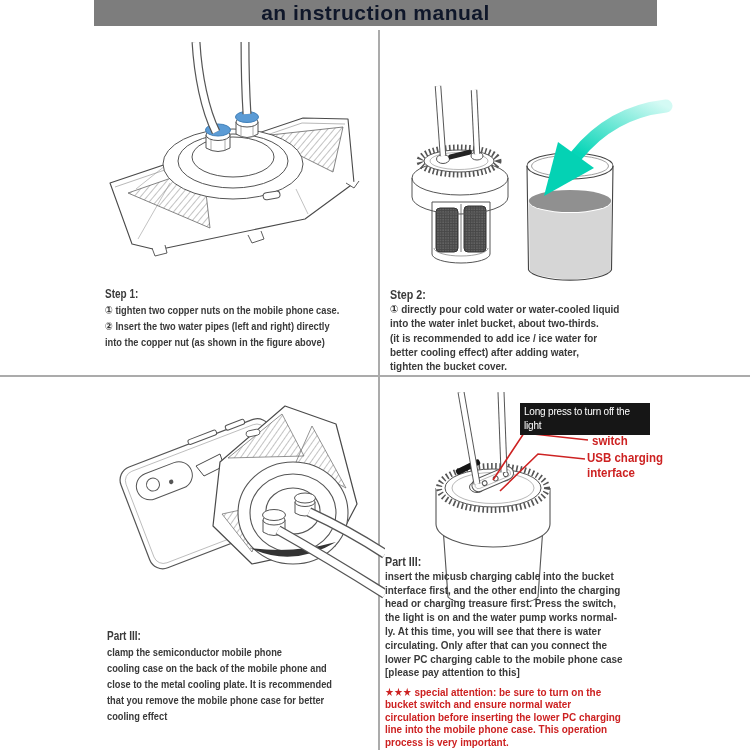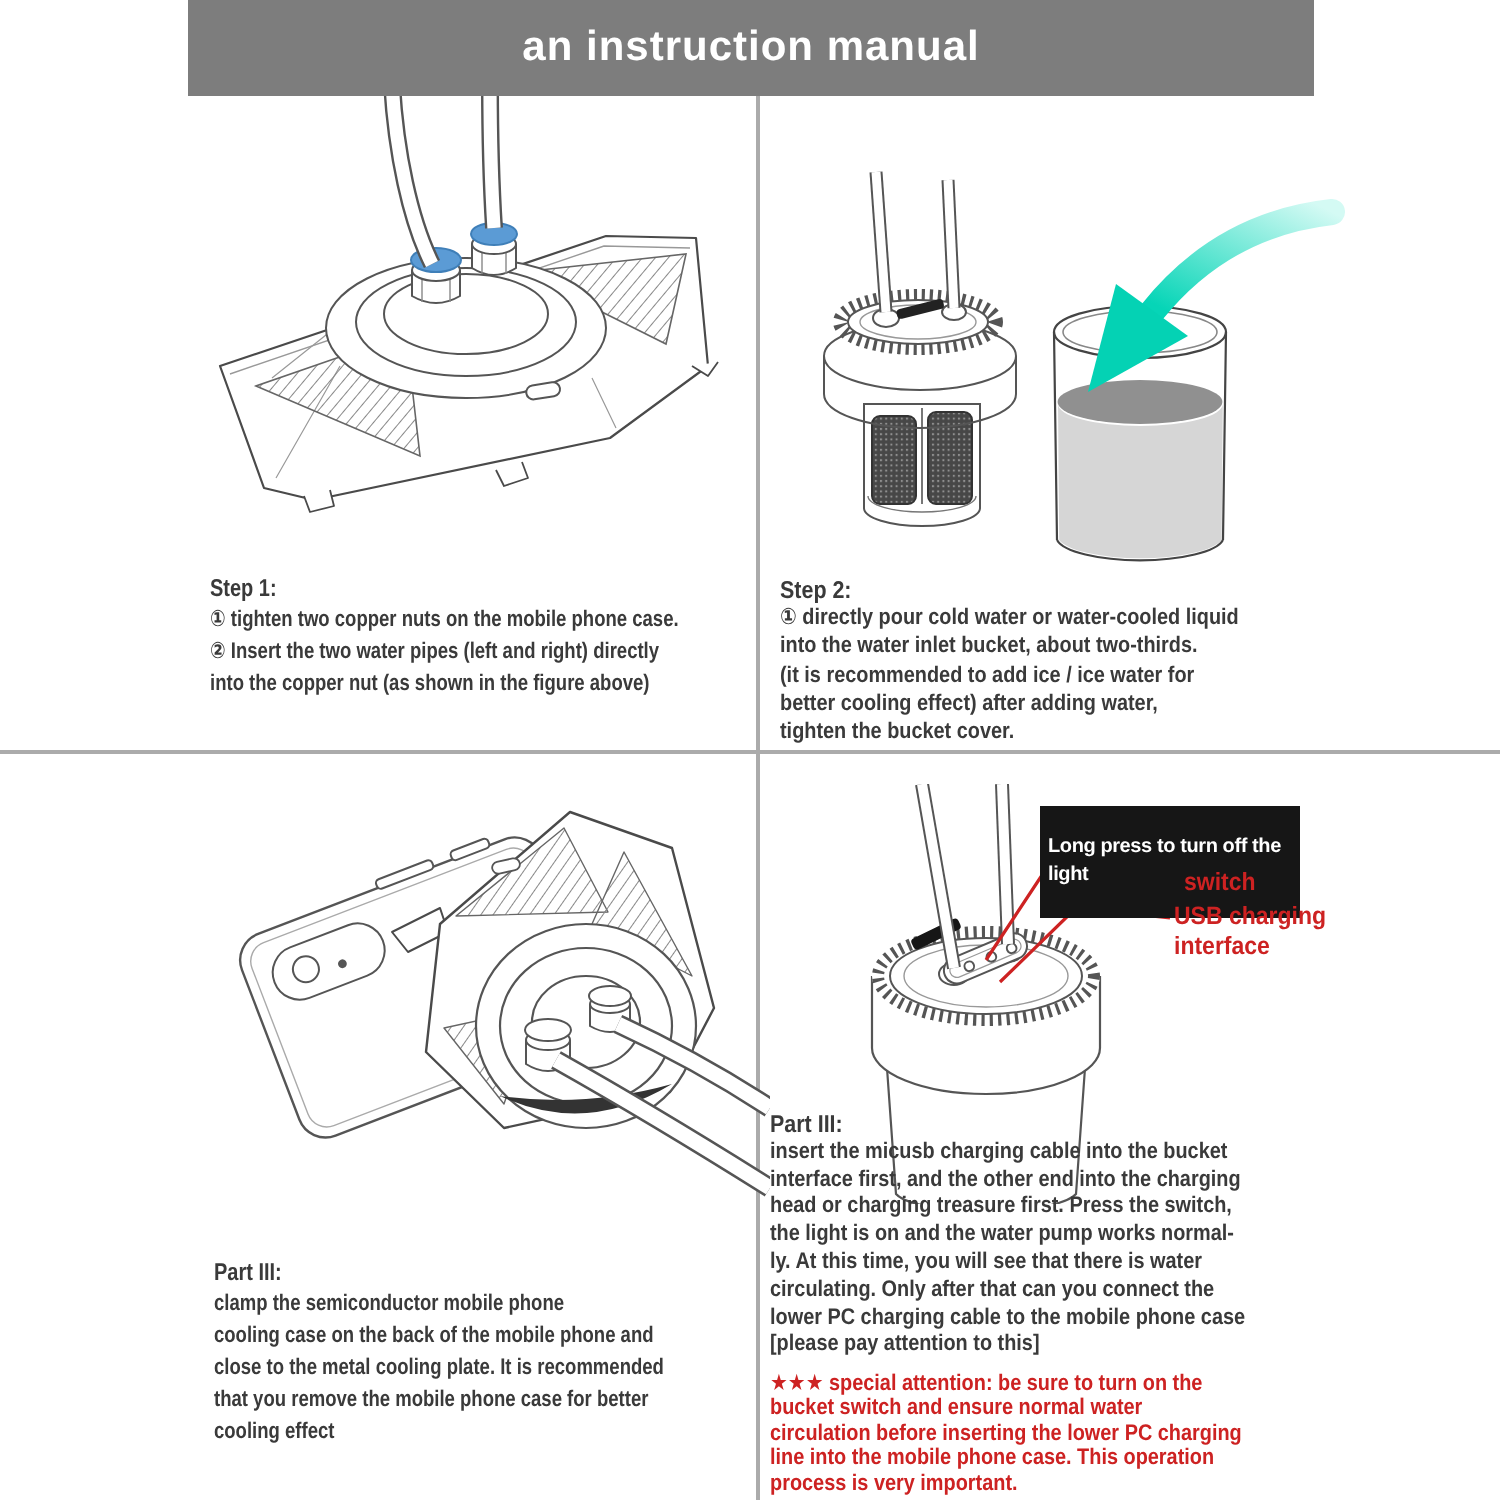--- a/index.html
+++ b/index.html
@@ -1,34 +1,34 @@
 <!DOCTYPE html>
 <html style="--header_bg: #7d7d7d; --accent_red: #cd2222; --teal: #06d5b7; --teal_light: #d4faf4; --pipe_blue: #5b9bd5; --text: #3a3a3a; --divider: #ababab; --water_top: #909090; --water_body: #d6d6d6; --label_bg: #161616;"><head>
 <meta charset="utf-8">
 <style>
   html,body{margin:0;padding:0;background:#fff;}
   .page{position:relative;width:750px;height:750px;background:#fff;overflow:hidden;
         font-family:"Liberation Sans","DejaVu Sans",sans-serif;}
-  .hdr{position:absolute;left:94px;top:0;width:563px;height:48px;background:var(--header_bg,#7d7d7d);
-       color:#ffffff;display:flex;align-items:center;justify-content:center;
+  .hdr{position:absolute;left:94px;top:0;width:563px;height:26px;background:var(--header_bg,#7d7d7d);
+       color:#0f172a;display:flex;align-items:center;justify-content:center;
        font-size:21px;font-weight:700;letter-spacing:.5px;z-index:4;}
   .vdiv{position:absolute;left:378px;top:30px;width:2px;height:720px;background:var(--divider,#ababab);z-index:0;}
   .hdiv{position:absolute;left:0;top:375px;width:750px;height:2px;background:var(--divider,#ababab);z-index:0;}
   svg.illu{position:absolute;z-index:1;}
   .blk{position:absolute;font-weight:700;color:var(--text,#3a3a3a);white-space:nowrap;
        transform-origin:left top;z-index:2;}
   .blk div{white-space:nowrap;}
   .b1{left:105px;top:286px;font-size:11.3px;line-height:16px;transform:scaleX(.82);}
   .b2{left:390px;top:288px;font-size:11.3px;line-height:14.2px;transform:scaleX(.88);}
   .b3{left:107px;top:628px;font-size:11.3px;line-height:16px;transform:scaleX(.82);}
   .b4{left:385px;top:556px;font-size:11.3px;line-height:13.8px;transform:scaleX(.88);}
   .battn{left:385px;top:686px;font-size:11.3px;line-height:12.4px;color:var(--accent_red,#cd2222);transform:scaleX(.88);}
   .blk .h{font-size:12.2px;}
   .callout-box{position:absolute;left:520px;top:403px;width:122px;background:var(--label_bg,#161616);
-       color:#fff;font-size:10px;line-height:14px;font-weight:700;padding:14px 4px;
+       color:#fff;font-size:10px;line-height:14px;font-weight:400;padding:2px 4px;
        letter-spacing:-0.2px;z-index:3;}
   .lbl-switch{position:absolute;left:592px;top:434px;color:var(--accent_red,#cd2222);font-weight:700;
        font-size:12.5px;transform-origin:left top;transform:scaleX(.92);white-space:nowrap;z-index:3;}
   .lbl-usb{position:absolute;left:587px;top:451px;width:92px;color:var(--accent_red,#cd2222);
        font-weight:700;font-size:12.5px;line-height:15px;transform-origin:left top;transform:scaleX(.92);z-index:3;}
 </style>
 </head>
 <body>
 
 <div class="page">

